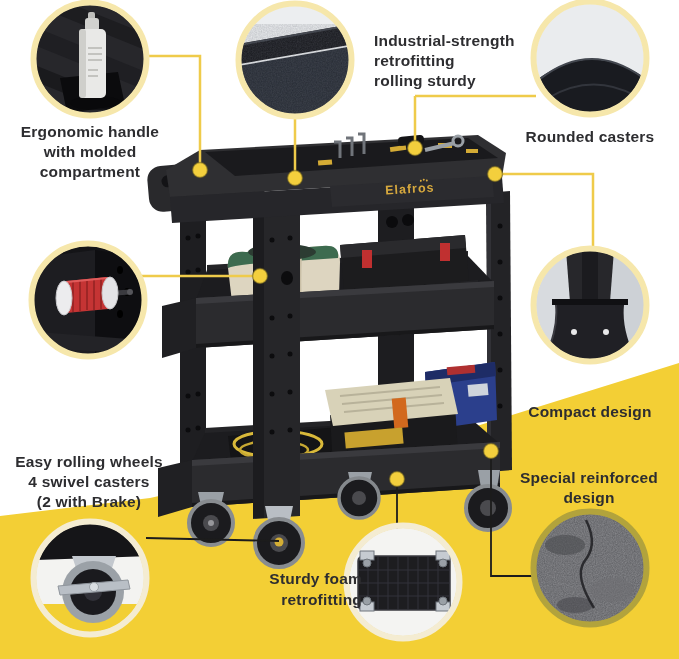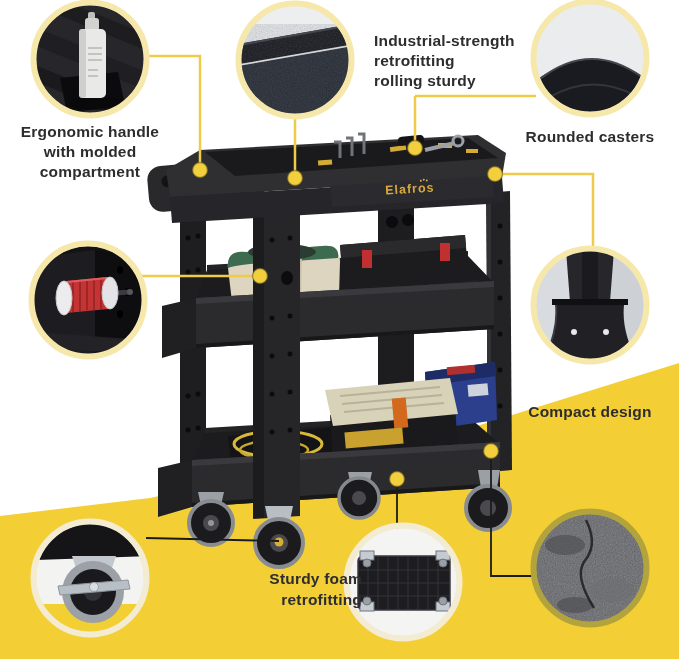--- a/index.html
+++ b/index.html
@@ -370,20 +370,29 @@
 
 <div class="label" style="left:505px;top:127px;width:170px;">
   <span>Rounded casters</span>
 </div>
 
 
 <div class="label" style="left:504px;top:362px;width:172px;margin-top:40px;">
   <span>Compact design</span>
 </div>
 
+<div class="label" style="left:4px;top:452px;width:170px;">
+  <span>Easy rolling wheels</span>
+  <span>4 swivel casters</span>
+  <span>(2 with Brake)</span>
+</div>
 
 <div class="label left" style="left:252px;top:568px;width:110px;line-height:21px;text-align:right;">
   <span>Sturdy foam</span>
   <span>retrofitting</span>
 </div>
 
+<div class="label" style="left:500px;top:468px;width:178px;">
+  <span>Special reinforced</span>
+  <span>design</span>
+</div>
 
 </div>
 
 </body></html>

